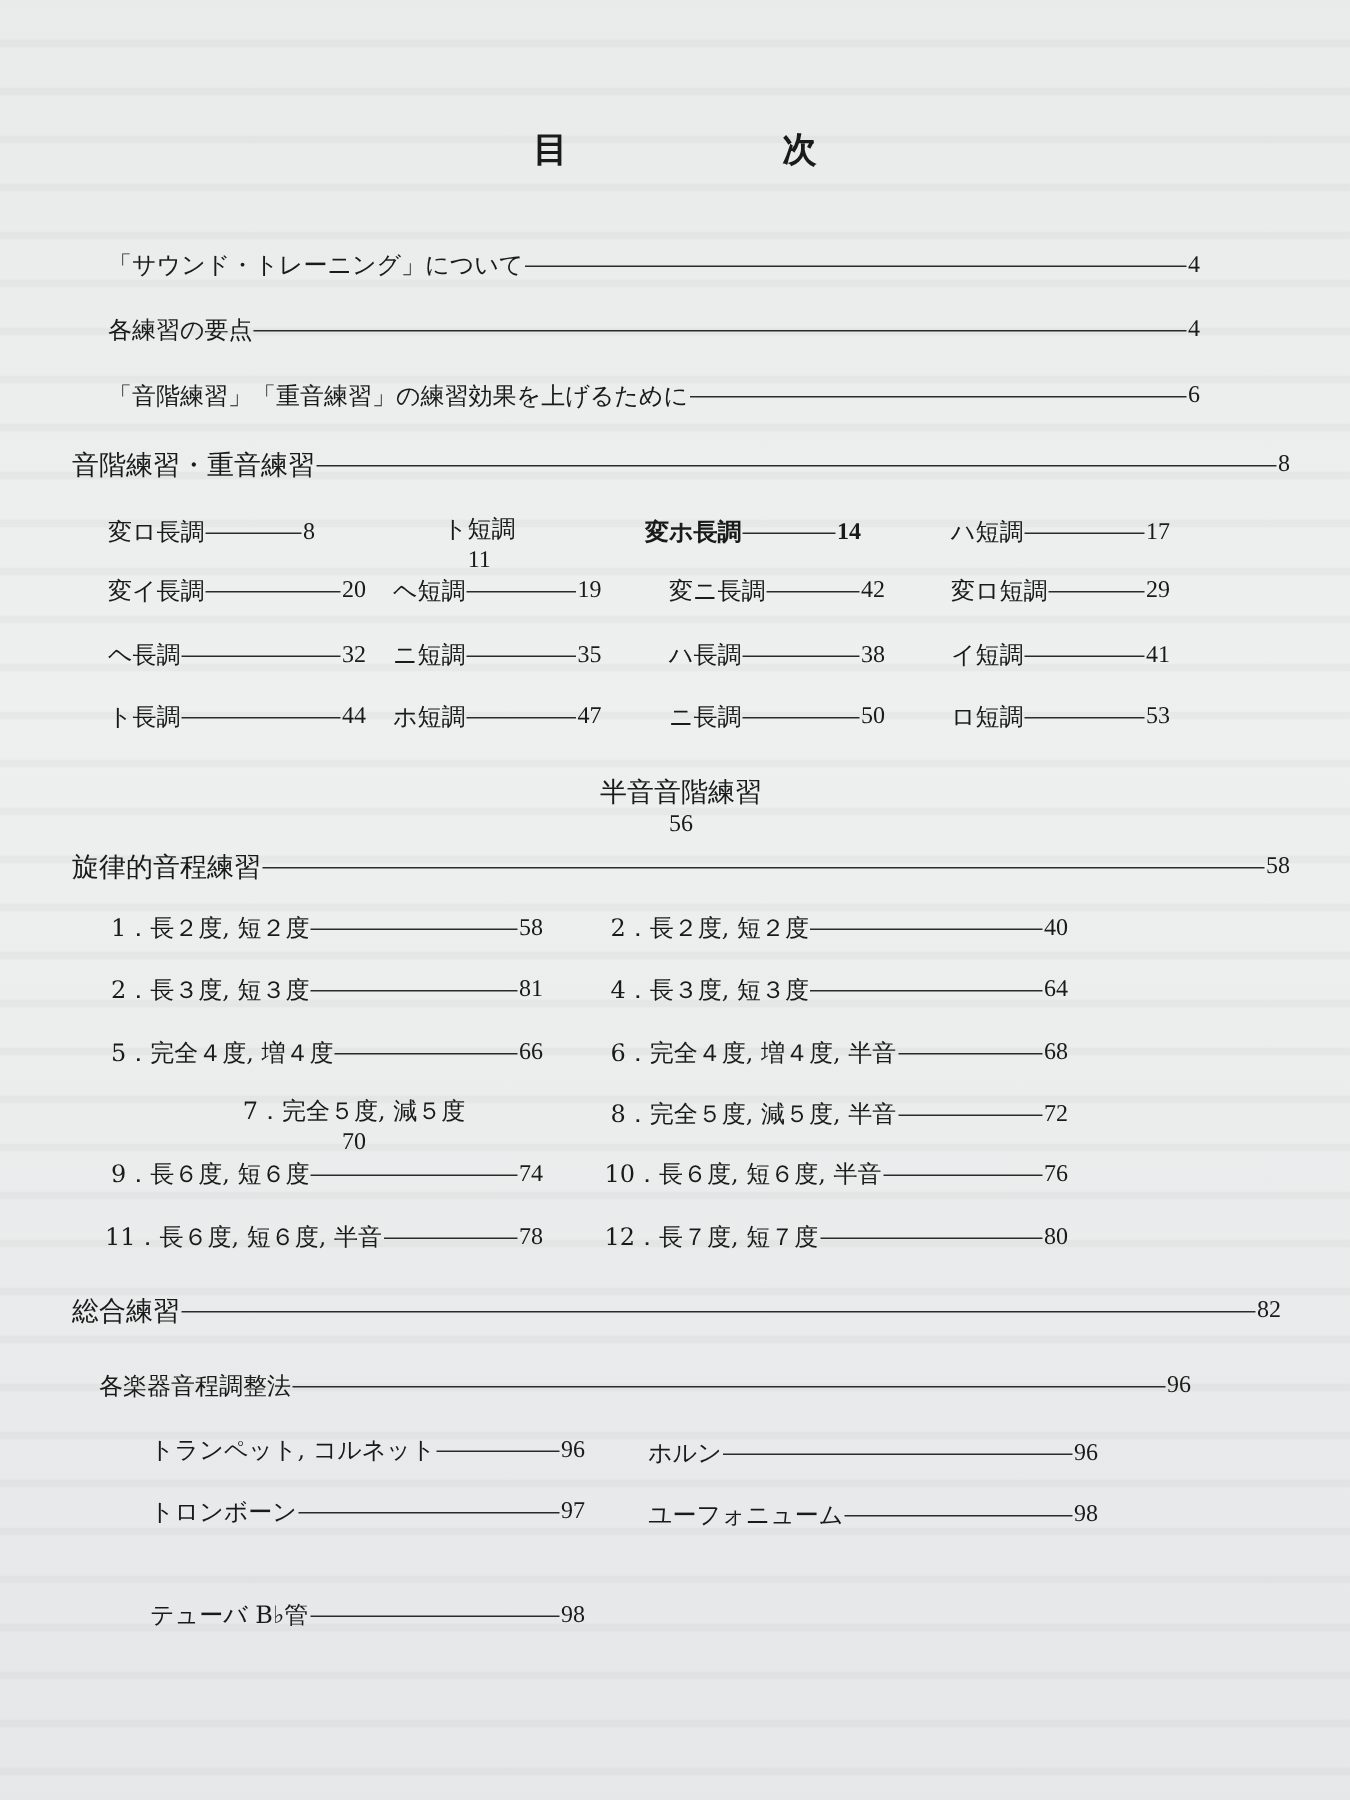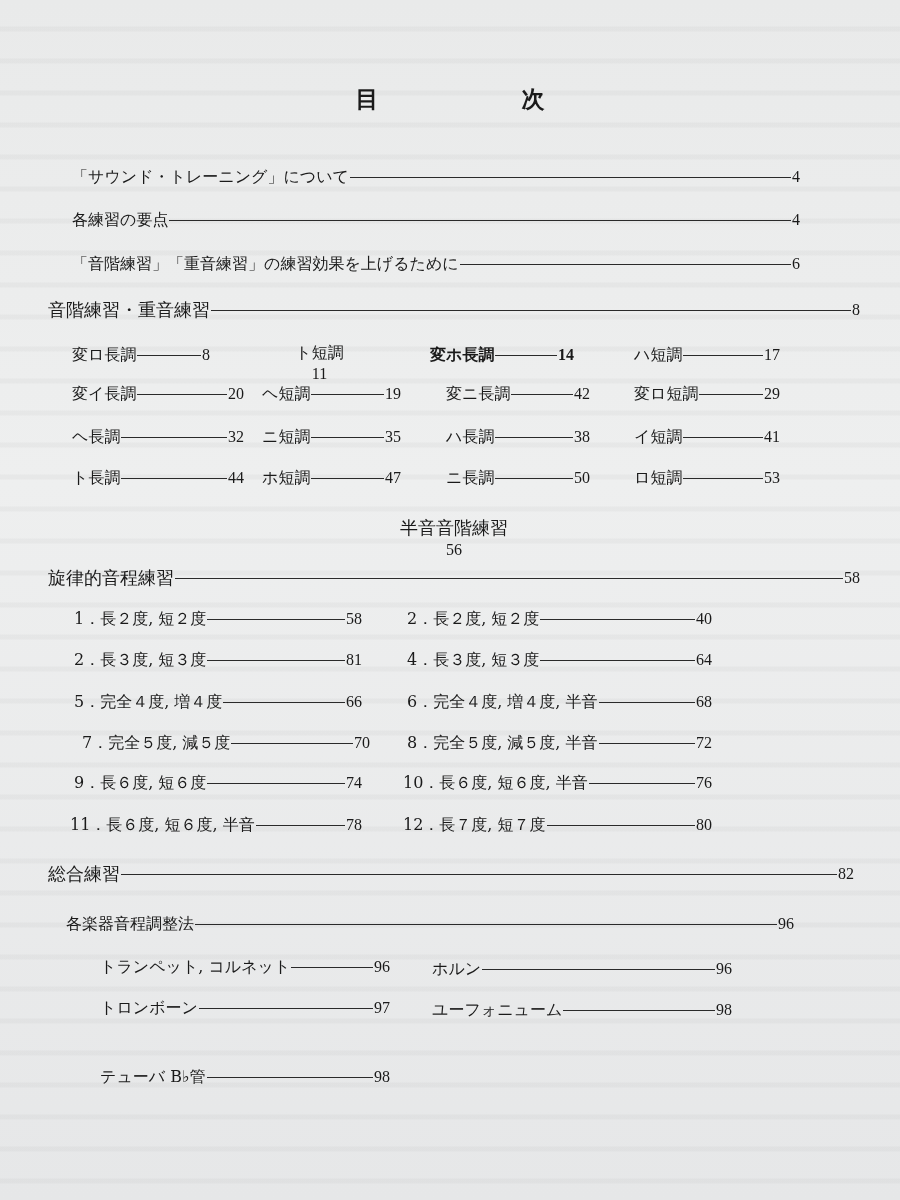--- a/index.html
+++ b/index.html
@@ -177,21 +177,21 @@
     <span class="label">5．完全４度, 増４度</span>
     <span class="dash"></span>
     <span class="page">66</span>
   </div>
 <div class="row" style="left:407px; top:690px; width:305px;">
     <span class="label">6．完全４度, 増４度, 半音</span>
     <span class="dash"></span>
     <span class="page">68</span>
   </div>
 
-<div class="row" style="left:82px; top:731px; width:288px;">
+<div class="row" style="left:92px; top:731px; width:288px;flex-direction:column;">
     <span class="label">7．完全５度, 減５度</span>
     <span class="dash"></span>
     <span class="page">70</span>
   </div>
 <div class="row" style="left:407px; top:731px; width:305px;">
     <span class="label">8．完全５度, 減５度, 半音</span>
     <span class="dash"></span>
     <span class="page">72</span>
   </div>
 

